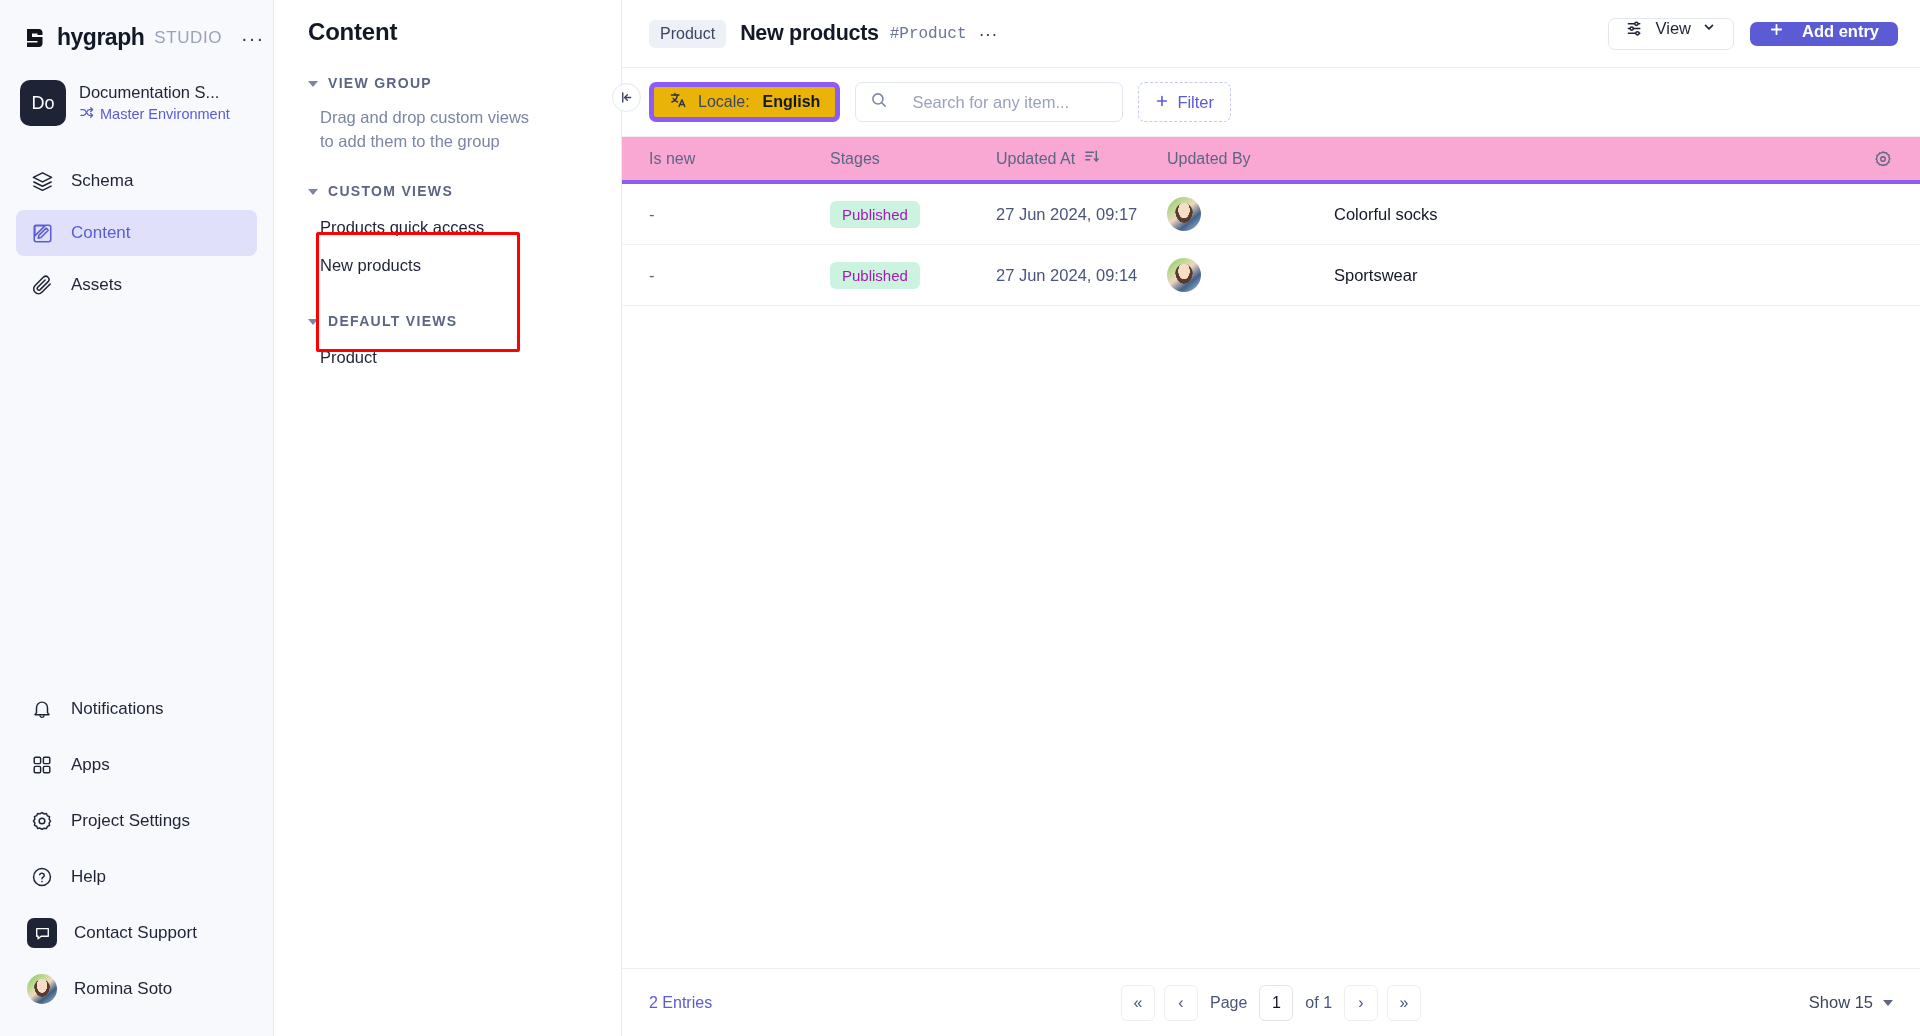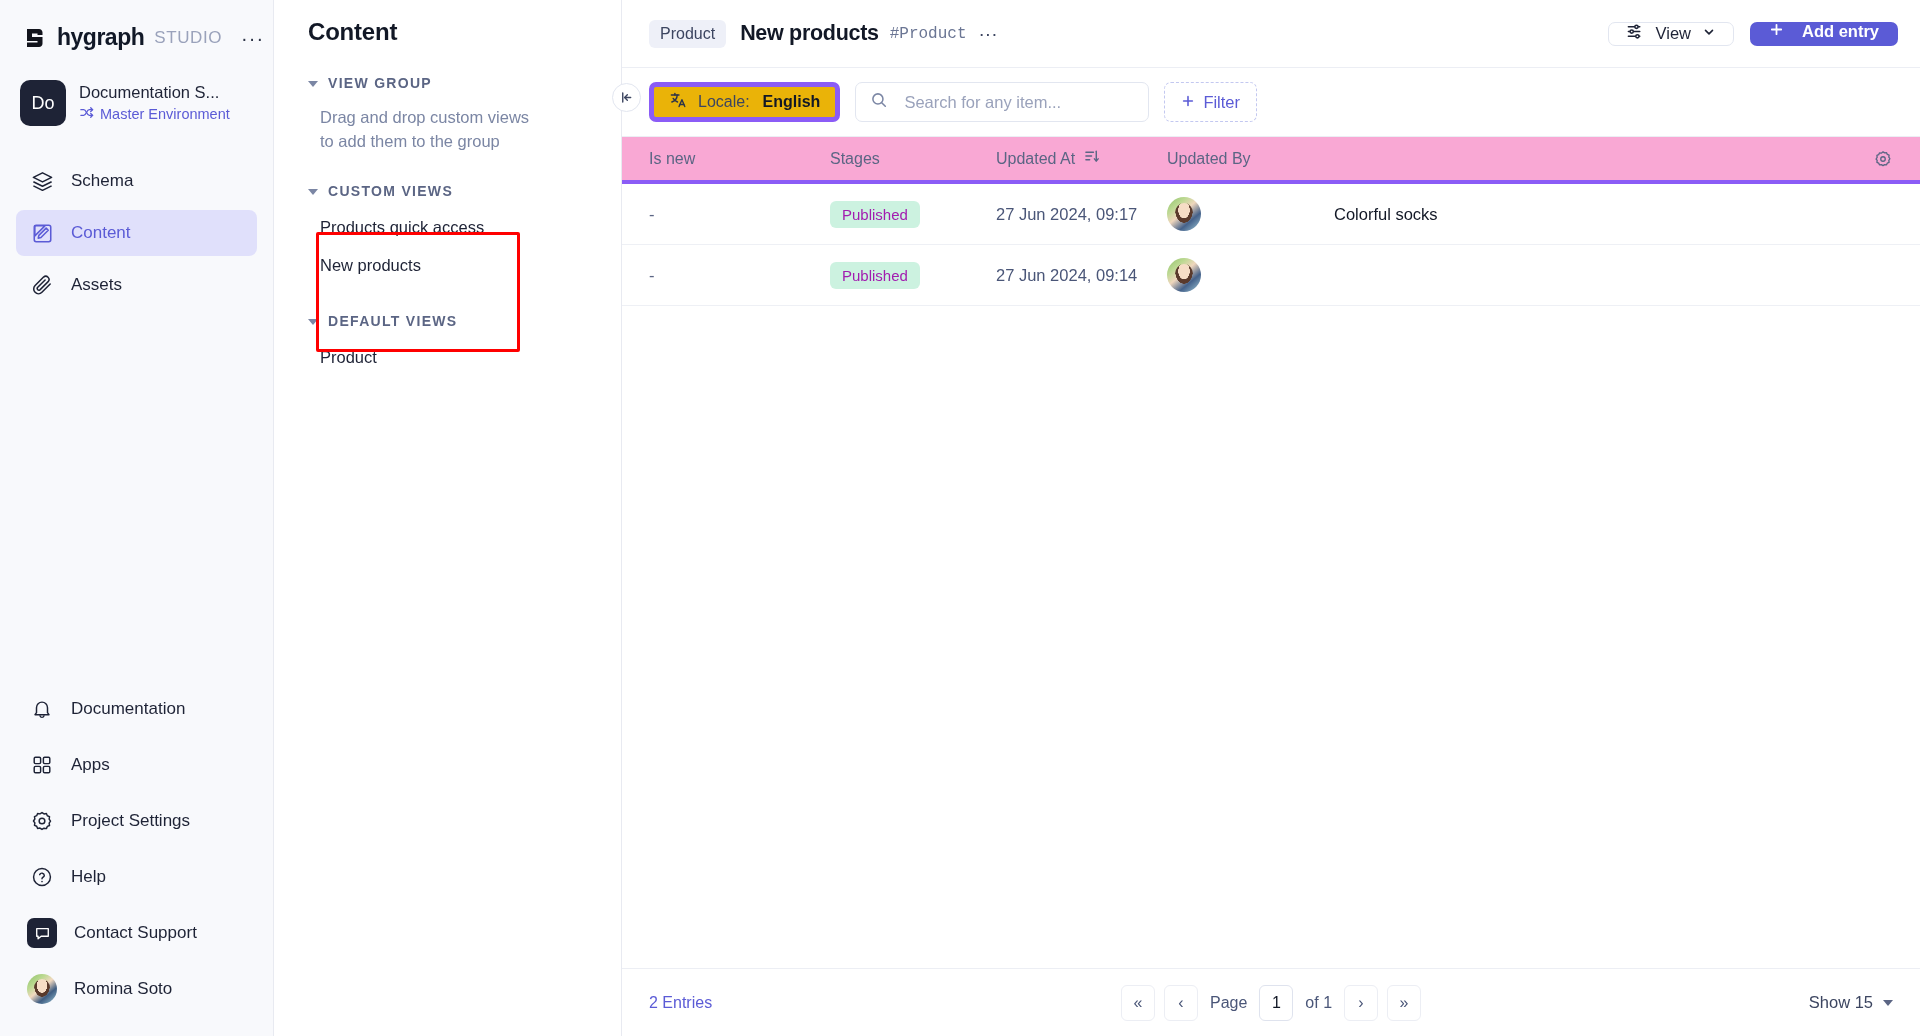--- a/index.html
+++ b/index.html
@@ -145,22 +145,22 @@
     font-size: 21.5px; font-weight: 700; color: #121826;
     margin-left: 14px; letter-spacing: -0.3px;
   }
   .crumb-api {
     font-family: "Liberation Mono", monospace;
     font-size: 16px; color: #6b7694; margin-left: 11px;
   }
   .crumb-dots { font-size: 19px; color: #3c4560; margin-left: 12px; line-height: 0.6; cursor: pointer; }
   .topbar-right { margin-left: auto; display: flex; align-items: center; gap: 16px; }
   .btn-view {
-    display: flex; align-items: center; gap: 11px;
-    height: 24px; padding: 0 17px; border: 1px solid #e2e6f0;
+    display: flex; gap: 11px;
+    height: 32px; padding: 0 17px; border: 1px solid #e2e6f0;
     border-radius: 7px; background: #fff; color: #1e2336;
     font-size: 16.5px; cursor: pointer;
   }
   .btn-add {
     display: flex; align-items: flex-start; gap: 18px;
     height: 24px; padding: 0 19px; border-radius: 7px;
     background: #5b5bd6; color: #ffffff;
     font-size: 16.5px; font-weight: 600; cursor: pointer; border: none;
   }
 
@@ -169,22 +169,22 @@
     padding: 0 27px; gap: 15px;
   }
   .locale-box {
     display: flex; align-items: center; gap: 10px;
     height: 40px; padding: 0 15px; border: 5px solid #8b5cf6;
     border-radius: 7px; background: #eab308; cursor: pointer;
   }
   .locale-label { font-size: 16px; color: #3c4560; }
   .locale-value { font-size: 16px; color: #121826; font-weight: 700; margin-left: 3px; }
   .search-box {
-    display: flex; align-items: center; gap: 16px;
-    height: 40px; width: 294px; padding: 0 14px;
+    display: flex; align-items: center; gap: 24px;
+    height: 40px; width: 268px; padding: 0 14px;
     border: 1px solid #e2e6f0; border-radius: 7px; background: #fff;
   }
   .search-box input {
     border: none; outline: none; font-size: 16.5px;
     color: #121826; width: 100%; font-family: inherit; background: transparent;
   }
   .search-box input::placeholder { color: #9aa2bb; }
   .filter-btn {
     display: flex; align-items: center; gap: 8px;
     height: 40px; padding: 0 16px; border: 1px dashed #c3c8f0;
@@ -325,21 +325,21 @@
     </nav>
 
     <nav class="nav-bottom">
       <div class="nav-item">
         <span class="ico">
           <svg width="22" height="22" viewBox="0 0 24 24" fill="none" stroke="#1e2336" stroke-width="1.6" stroke-linecap="round" stroke-linejoin="round">
             <path d="M18 16V10.5a6 6 0 1 0-12 0V16l-1.6 2.2h15.2Z"></path>
               <path d="M9.8 19.5a2.3 2.3 0 0 0 4.4 0"></path>
           </svg>
         </span>
-        <span>Documentation</span>
+        <span>Notifications</span>
       </div>
       <div class="nav-item">
         <span class="ico">
           <svg width="22" height="22" viewBox="0 0 24 24" fill="none" stroke="#1e2336" stroke-width="1.6">
             <rect x="3.5" y="3.5" width="7" height="7" rx="1.4"></rect>
               <rect x="13.5" y="3.5" width="7" height="7" rx="1.4"></rect>
             <rect x="3.5" y="13.5" width="7" height="7" rx="1.4"></rect>
               <rect x="13.5" y="13.5" width="7" height="7" rx="1.4"></rect>
           </svg>
         </span>
@@ -545,20 +545,21 @@
 
         <div class="trow">
           <div class="td c-isnew dash">-</div>
           <div class="td c-stages">
             <span class="badge-published">Published</span>
           </div>
           <div class="td c-updatedat date-cell">27 Jun 2024, 09:14</div>
           <div class="td c-updatedby">
             <span class="row-avatar"></span>
           </div>
+          <div class="td c-title">Sportswear</div>
         </div>
 
       </div>
     </div>
 
     <div class="footer">
       <span class="entries-count">2 Entries</span>
 
       <div class="pager">
         <button class="pg-btn">«</button>

